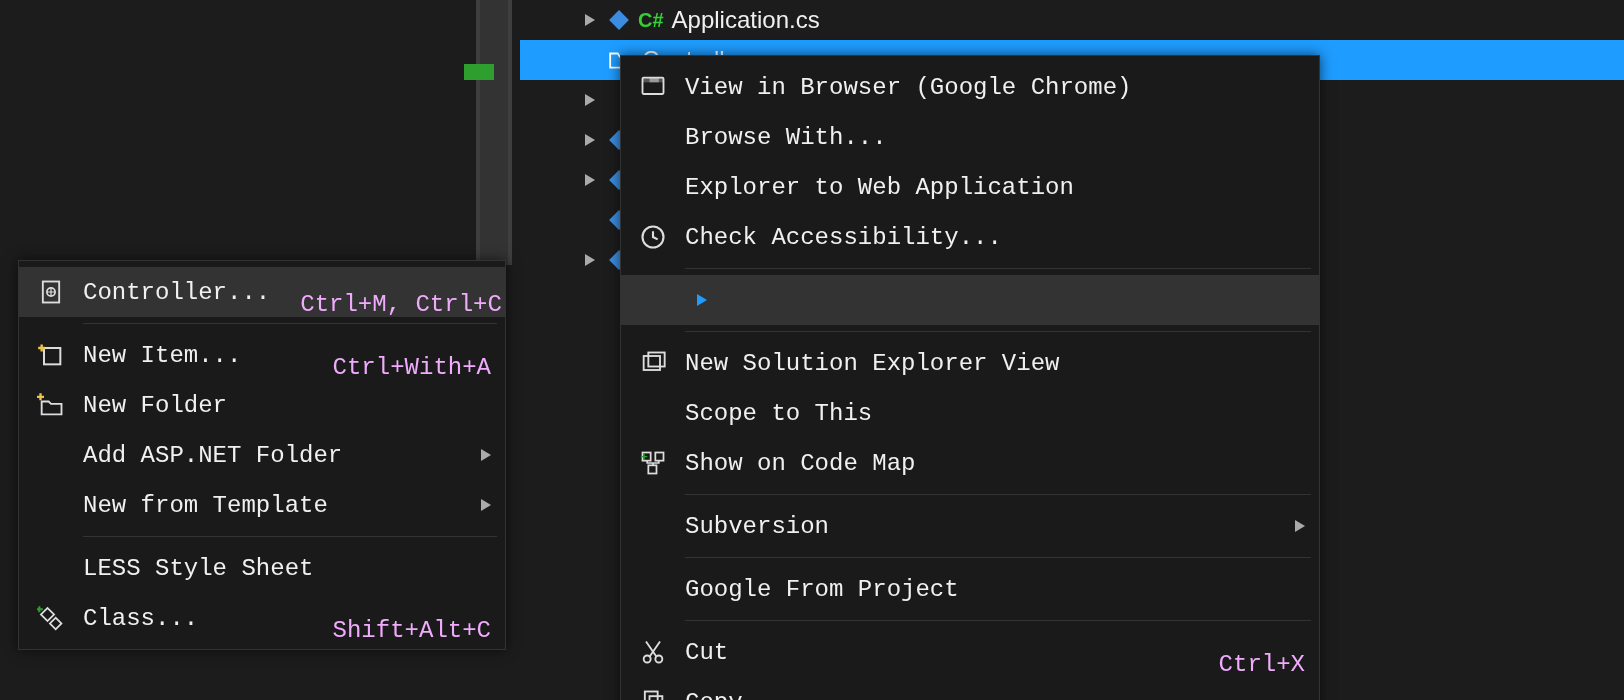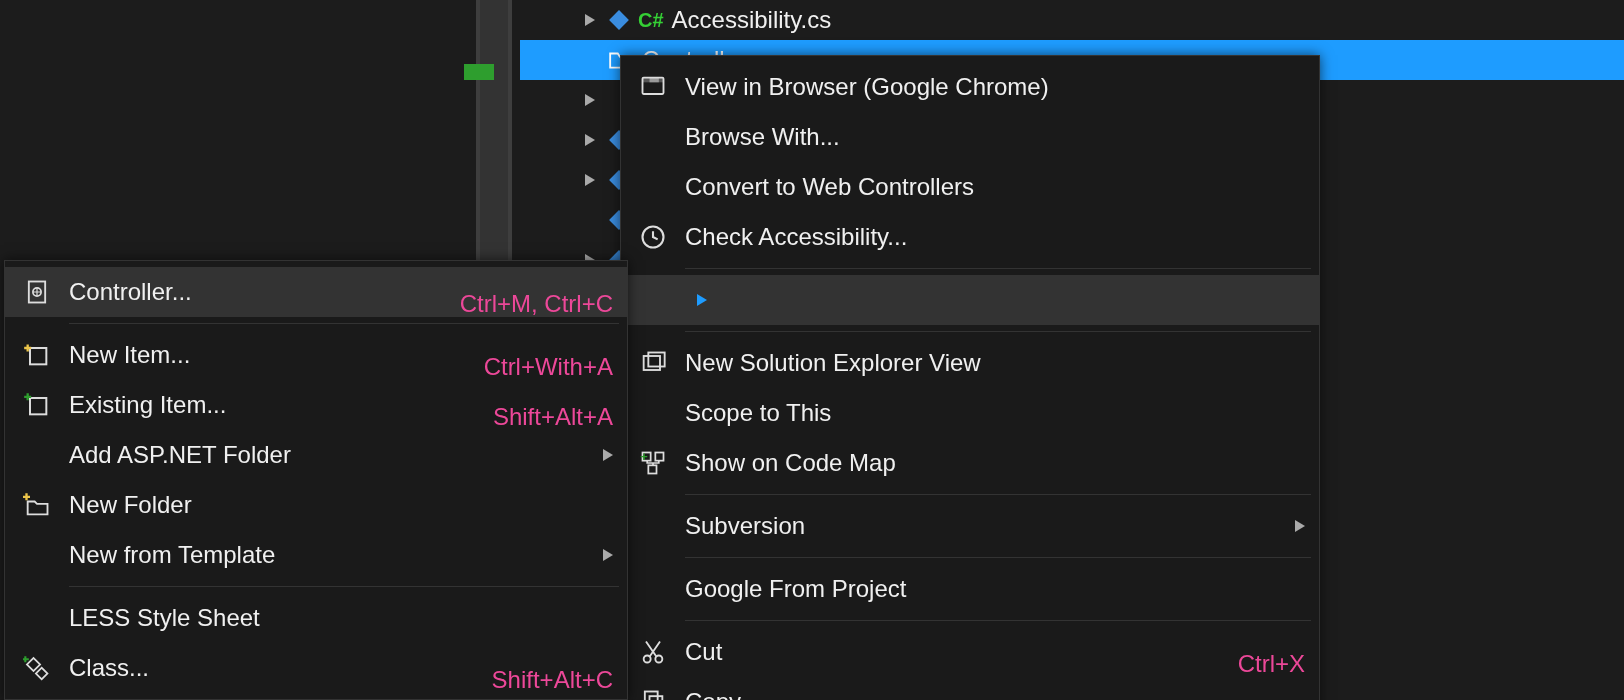--- a/index.html
+++ b/index.html
@@ -91,45 +91,46 @@
     border: 1px solid #333;
     box-shadow: 0 0 12px rgba(0,0,0,0.6);
     padding: 6px 0;
   }
   .menu-main {
     left: 620px;
     top: 55px;
     width: 700px;
   }
   .menu-sub {
-    left: 4px;
+    left: 18px;
     top: 260px;
-    width: 624px;
+    width: 488px;
   }
   .menu-item {
     display: flex;
     align-items: center;
     height: 50px;
     padding: 0 14px 0 0;
     position: relative;
+    font-family: Liberation Mono, monospace;
   }
   .menu-item.hover {
     background: #333333;
   }
   .menu-item .icon-col {
     width: 64px;
     display:flex; align-items:center; justify-content:center;
     flex-shrink:0;
   }
   .menu-item .label {
     flex: 1;
     white-space: nowrap;
   }
   .menu-item .shortcut {
-    color: #ec4899;
+    color: #f0abfc;
     padding-left: 30px;
     white-space: nowrap;
     margin-top: 24px;
   }
   .menu-item .sub-arrow {
     width: 0; height: 0;
     border-left: 10px solid #1E9CFF;
     border-top: 6px solid transparent;
     border-bottom: 6px solid transparent;
     margin-left: 12px;
@@ -153,21 +154,21 @@
     <div class="inner"></div>
   </div>
   <div class="green-mark"></div>
 </div>
 
 <div class="tree">
   <div class="tree-row">
     <span class="expander tri-right"></span>
     <span class="blue-diamond"></span>
     <span class="cs-badge">C#</span>
-    <span>Accessibility.cs</span>
+    <span>Application.cs</span>
   </div>
   <div class="tree-row selected">
     <span class="expander blank"></span>
     <span class="folder-icon">
       <svg viewBox="0 0 24 24" width="26" height="26">
           <path fill="none" stroke="#fff" stroke-width="1.7" d="M2 6h7l2 3h11v10H2z"></path>
         </svg>
     </span>
     <span>Controllers</span>
   </div>
@@ -203,21 +204,21 @@
         </svg>
     </span>
     <span class="label">View in Browser (Google Chrome)</span>
   </div>
   <div class="menu-item">
     <span class="icon-col"></span>
     <span class="label">Browse With...</span>
   </div>
   <div class="menu-item">
     <span class="icon-col"></span>
-    <span class="label">Convert to Web Controllers</span>
+    <span class="label">Explorer to Web Application</span>
   </div>
   <div class="menu-item">
     <span class="icon-col">
       <svg viewBox="0 0 24 24">
           <circle cx="12" cy="12" r="9" fill="none" stroke="#ddd" stroke-width="1.8"></circle>
           <path d="M12 7v5l4 2" stroke="#ddd" stroke-width="1.8" fill="none"></path>
         </svg>
     </span>
     <span class="label">Check Accessibility...</span>
   </div>
@@ -306,40 +307,30 @@
           <rect x="6" y="6" width="14" height="14" fill="none" stroke="#ddd" stroke-width="1.7"></rect>
           <path d="M4 3v6M1 6h6" stroke="#ecc54a" stroke-width="2"></path>
         </svg>
     </span>
     <span class="label">New Item...</span>
     <span class="shortcut">Ctrl+With+A</span>
   </div>
   <div class="menu-item">
     <span class="icon-col">
       <svg viewBox="0 0 24 24">
-          <rect x="6" y="6" width="14" height="14" fill="none" stroke="#ddd" stroke-width="1.7"></rect>
-          <path d="M4 2v6M1 5h6" stroke="#2e9e2e" stroke-width="2"></path>
-        </svg>
-    </span>
-    <span class="label">Existing Item...</span>
-    <span class="shortcut">Shift+Alt+A</span>
+          <path d="M4 9h6l2 2h9v9H4z" fill="none" stroke="#ddd" stroke-width="1.6"></path>
+          <path d="M3 2v6M0 5h6" stroke="#ecc54a" stroke-width="2"></path>
+        </svg>
+    </span>
+    <span class="label">New Folder</span>
   </div>
   <div class="menu-item">
     <span class="icon-col"></span>
     <span class="label">Add ASP.NET Folder</span>
     <span class="sub-arrow gray"></span>
-  </div>
-  <div class="menu-item">
-    <span class="icon-col">
-      <svg viewBox="0 0 24 24">
-          <path d="M4 9h6l2 2h9v9H4z" fill="none" stroke="#ddd" stroke-width="1.6"></path>
-          <path d="M3 2v6M0 5h6" stroke="#ecc54a" stroke-width="2"></path>
-        </svg>
-    </span>
-    <span class="label">New Folder</span>
   </div>
   <div class="menu-item">
     <span class="icon-col"></span>
     <span class="label">New from Template</span>
     <span class="sub-arrow gray"></span>
   </div>
   <div class="menu-sep"></div>
   <div class="menu-item">
     <span class="icon-col"></span>
     <span class="label">LESS Style Sheet</span>

